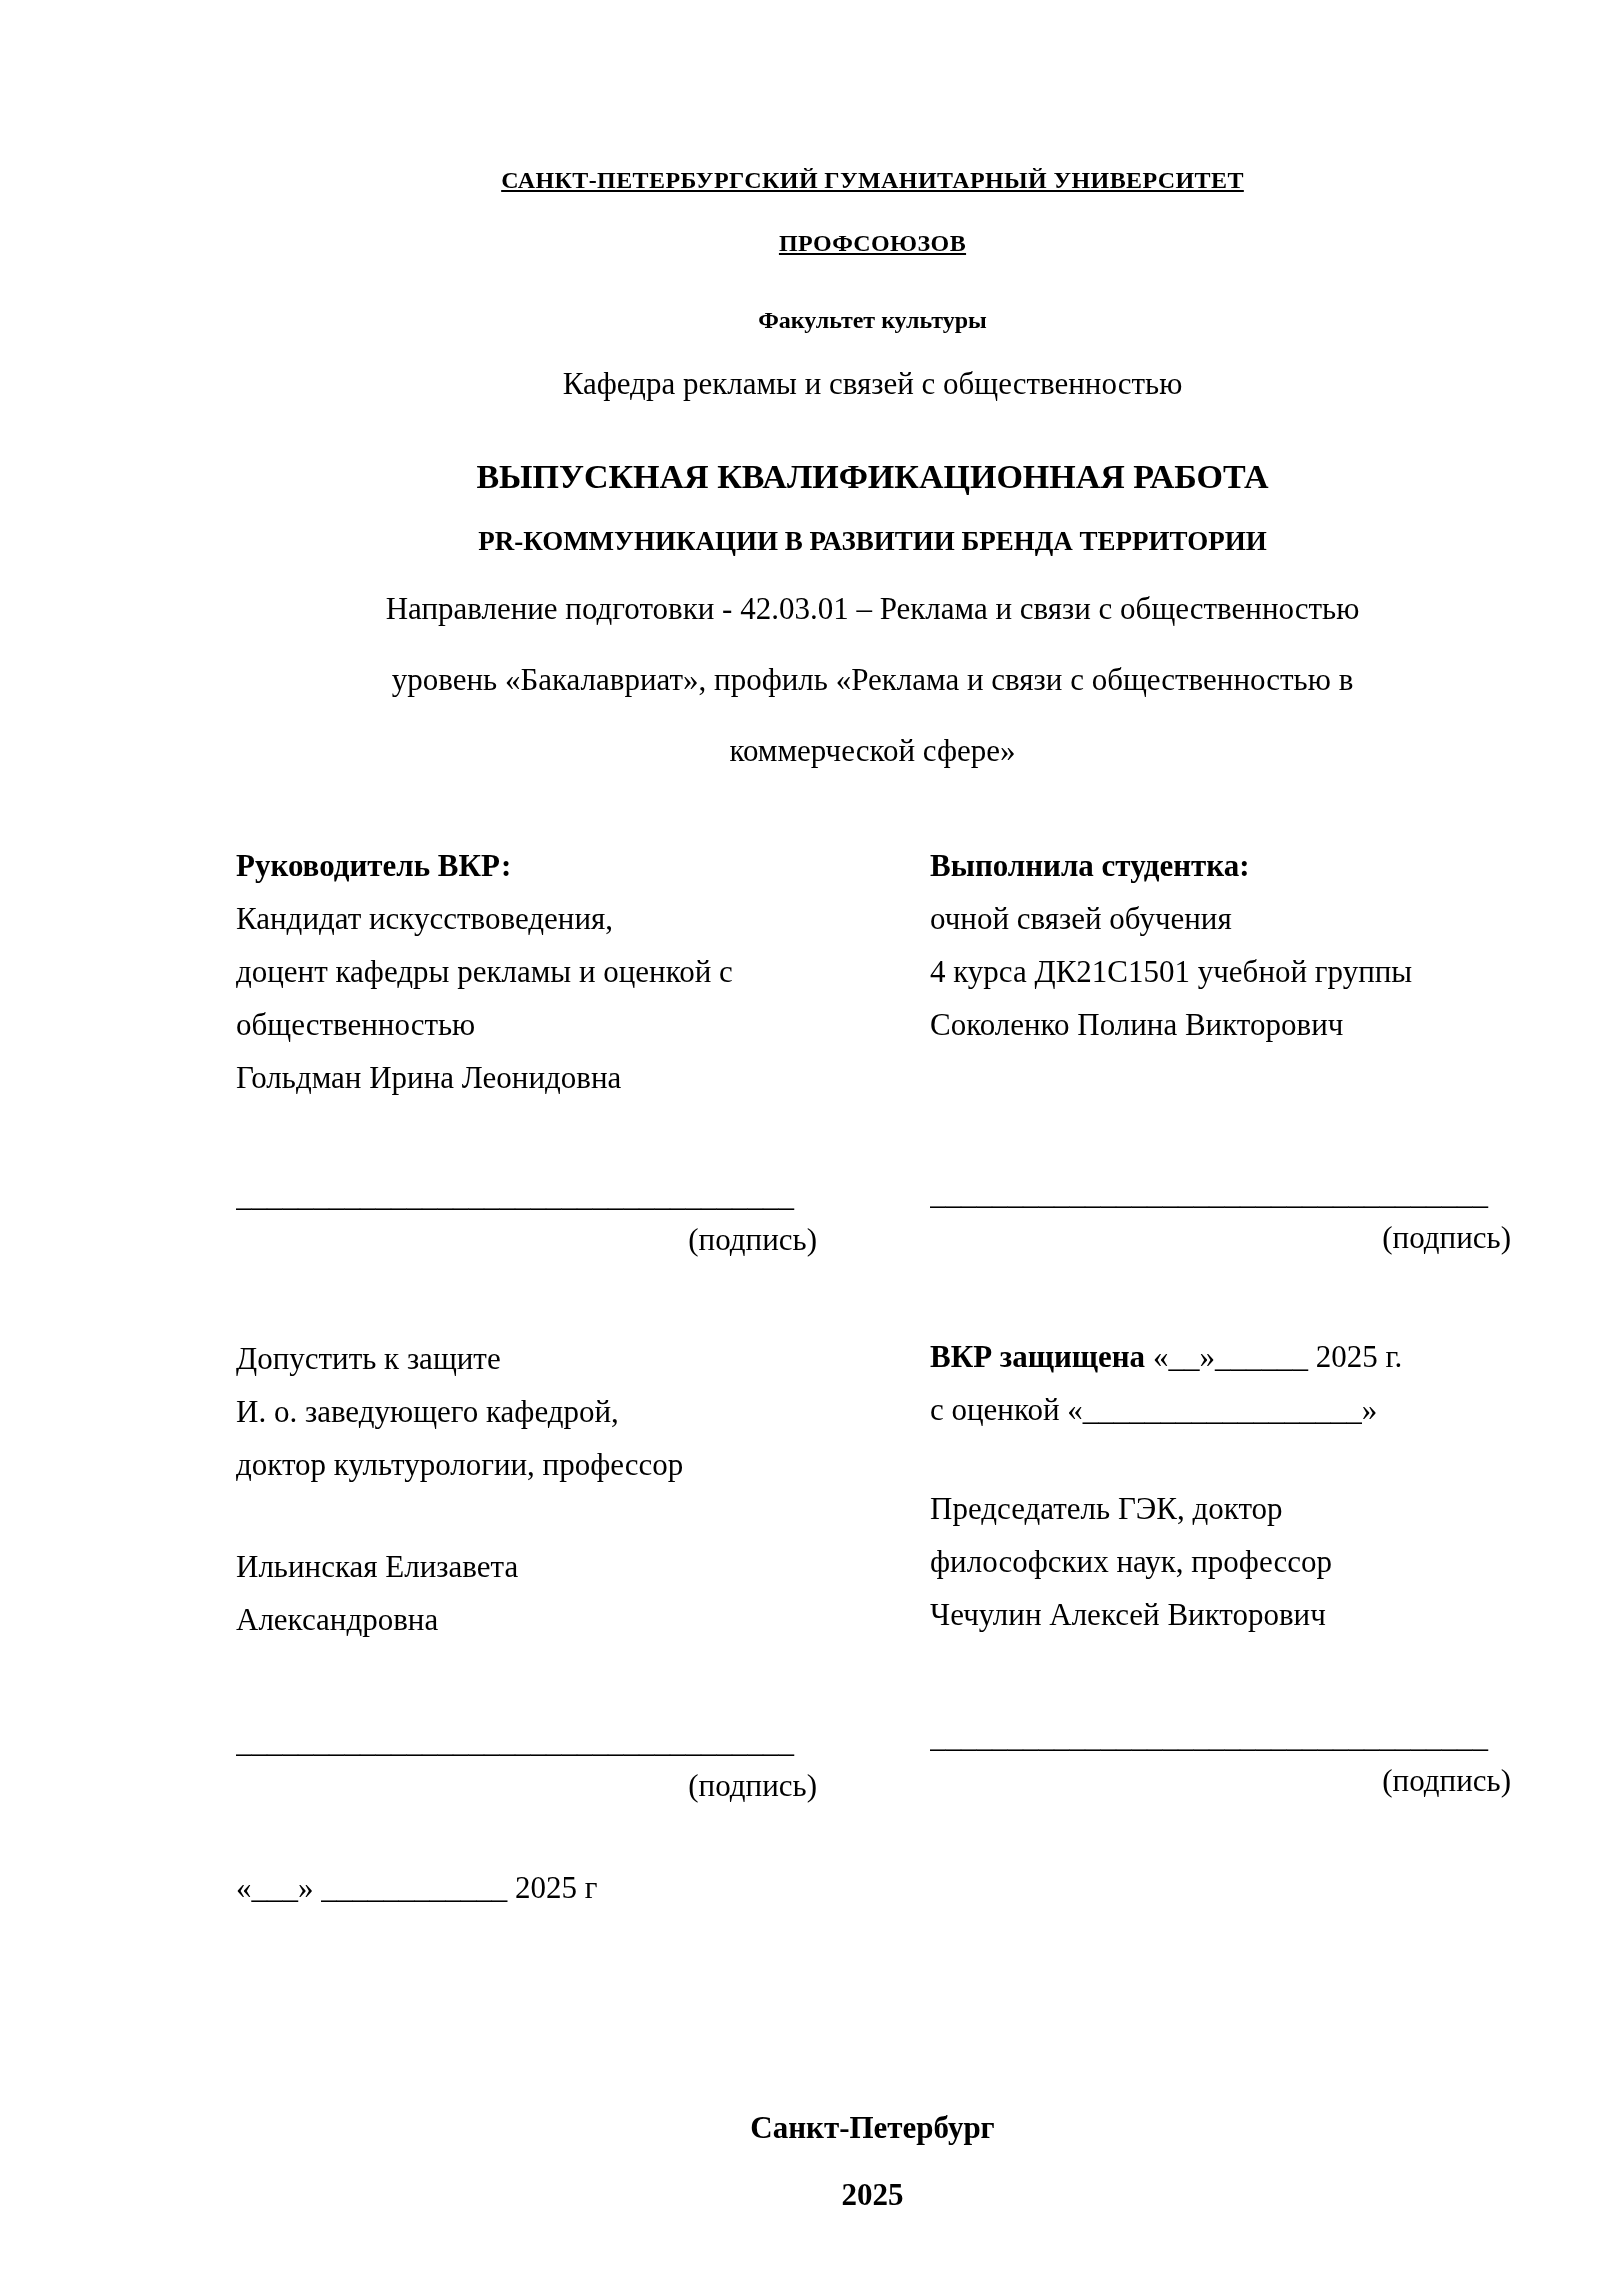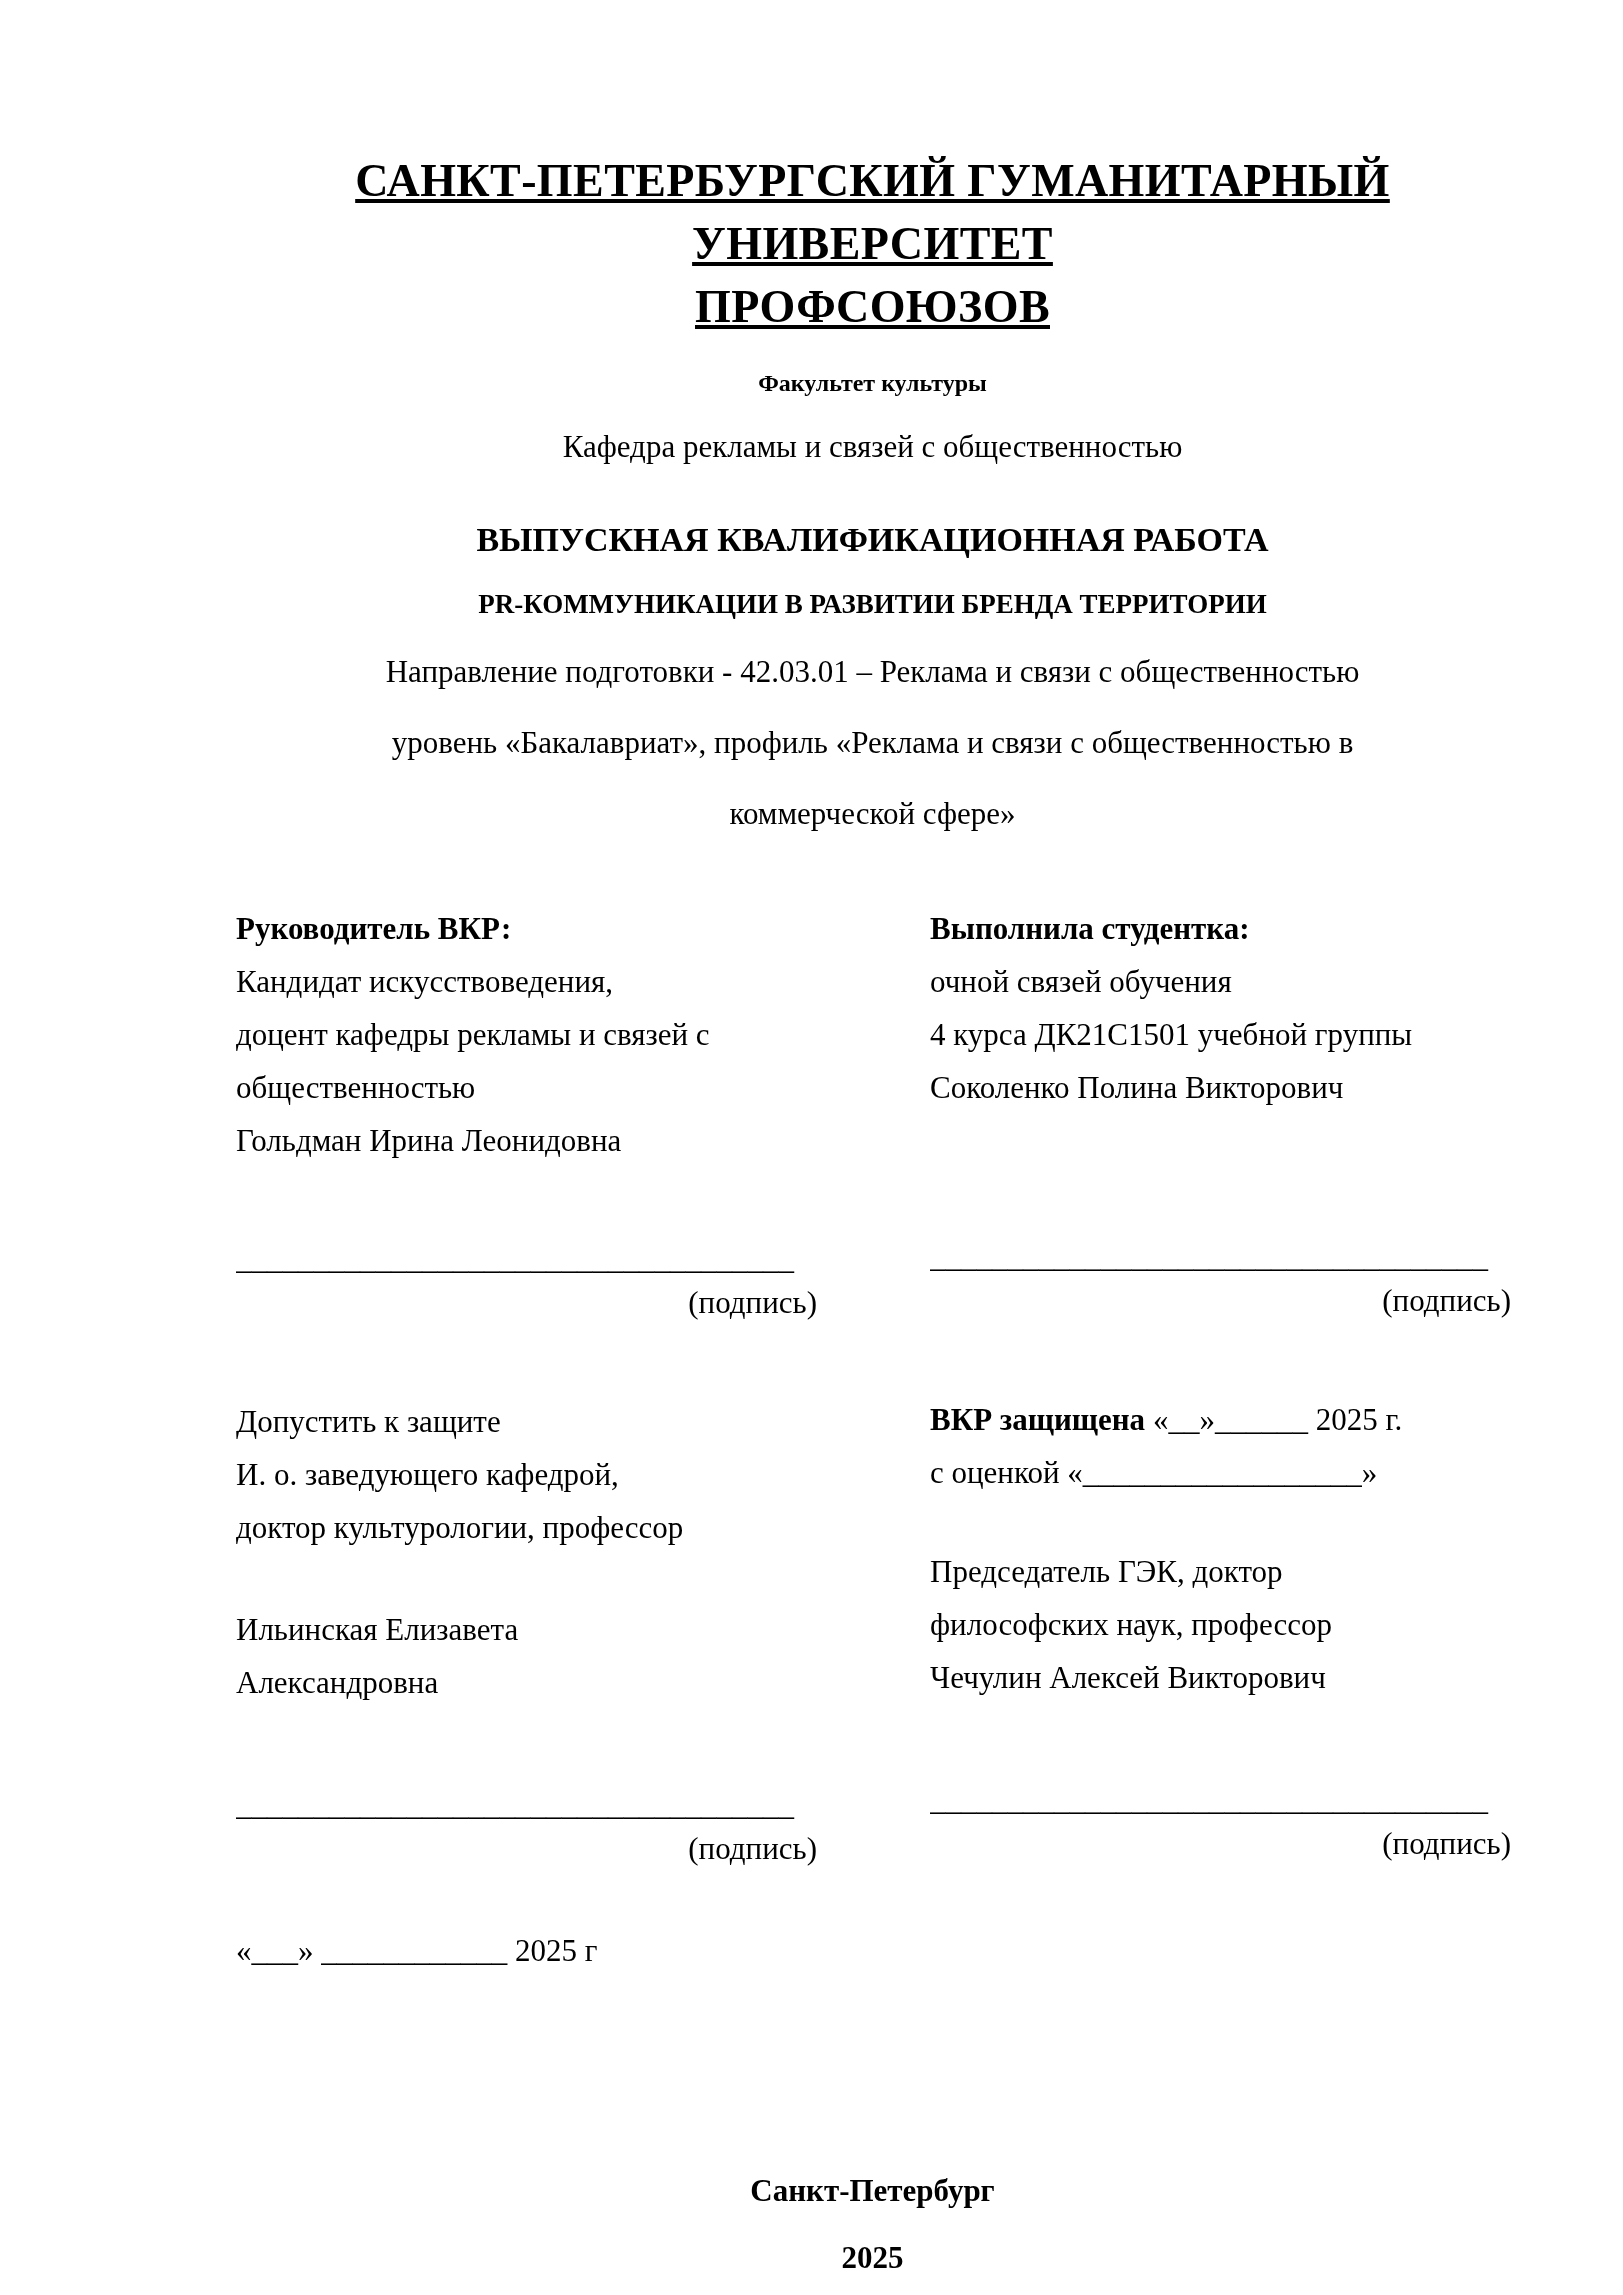--- a/index.html
+++ b/index.html
@@ -16,21 +16,21 @@
     width: 1623px;
     height: 2295px;
     padding: 149px 114px 0 236px;
   }
   .bold { font-weight: bold; }
   .underline { text-decoration: underline; }
 
   
   .header { text-align: center; }
   .header .uni {
-    font-size: 46px;
+    font-size: 24px;
     line-height: 63px;
     letter-spacing: 0.4px;
   }
   .header .uni-2 { margin-bottom: 14px; }
   .header .faculty { line-height: 63px; font-size: 24px; }
   .header .department { line-height: 63px; margin-bottom: 30px; }
   .header .work-type { font-size: 34px; line-height: 64px; }
   .header .thesis-title { font-size: 27px; line-height: 64px; }
   .header .program { line-height: 71px; }
 
@@ -88,21 +88,21 @@
     <div class="program">уровень «Бакалавриат», профиль «Реклама и связи с общественностью в</div>
     <div class="program">коммерческой сфере»</div>
   </header>
 
   <div class="columns">
 
     <div class="col col-left">
       <div>
         <div class="bold">Руководитель ВКР:</div>
         <div>Кандидат искусствоведения,</div>
-        <div>доцент кафедры рекламы и связей с</div>
+        <div>доцент кафедры рекламы и оценкой с</div>
         <div>общественностью</div>
         <div>Гольдман Ирина Леонидовна</div>
       </div>
 
       <div class="sig-block sig-1-left">
         <div class="sig-line">____________________________________</div>
         <div class="sig-caption">(подпись)</div>
       </div>
 
       <div class="admission-block">

